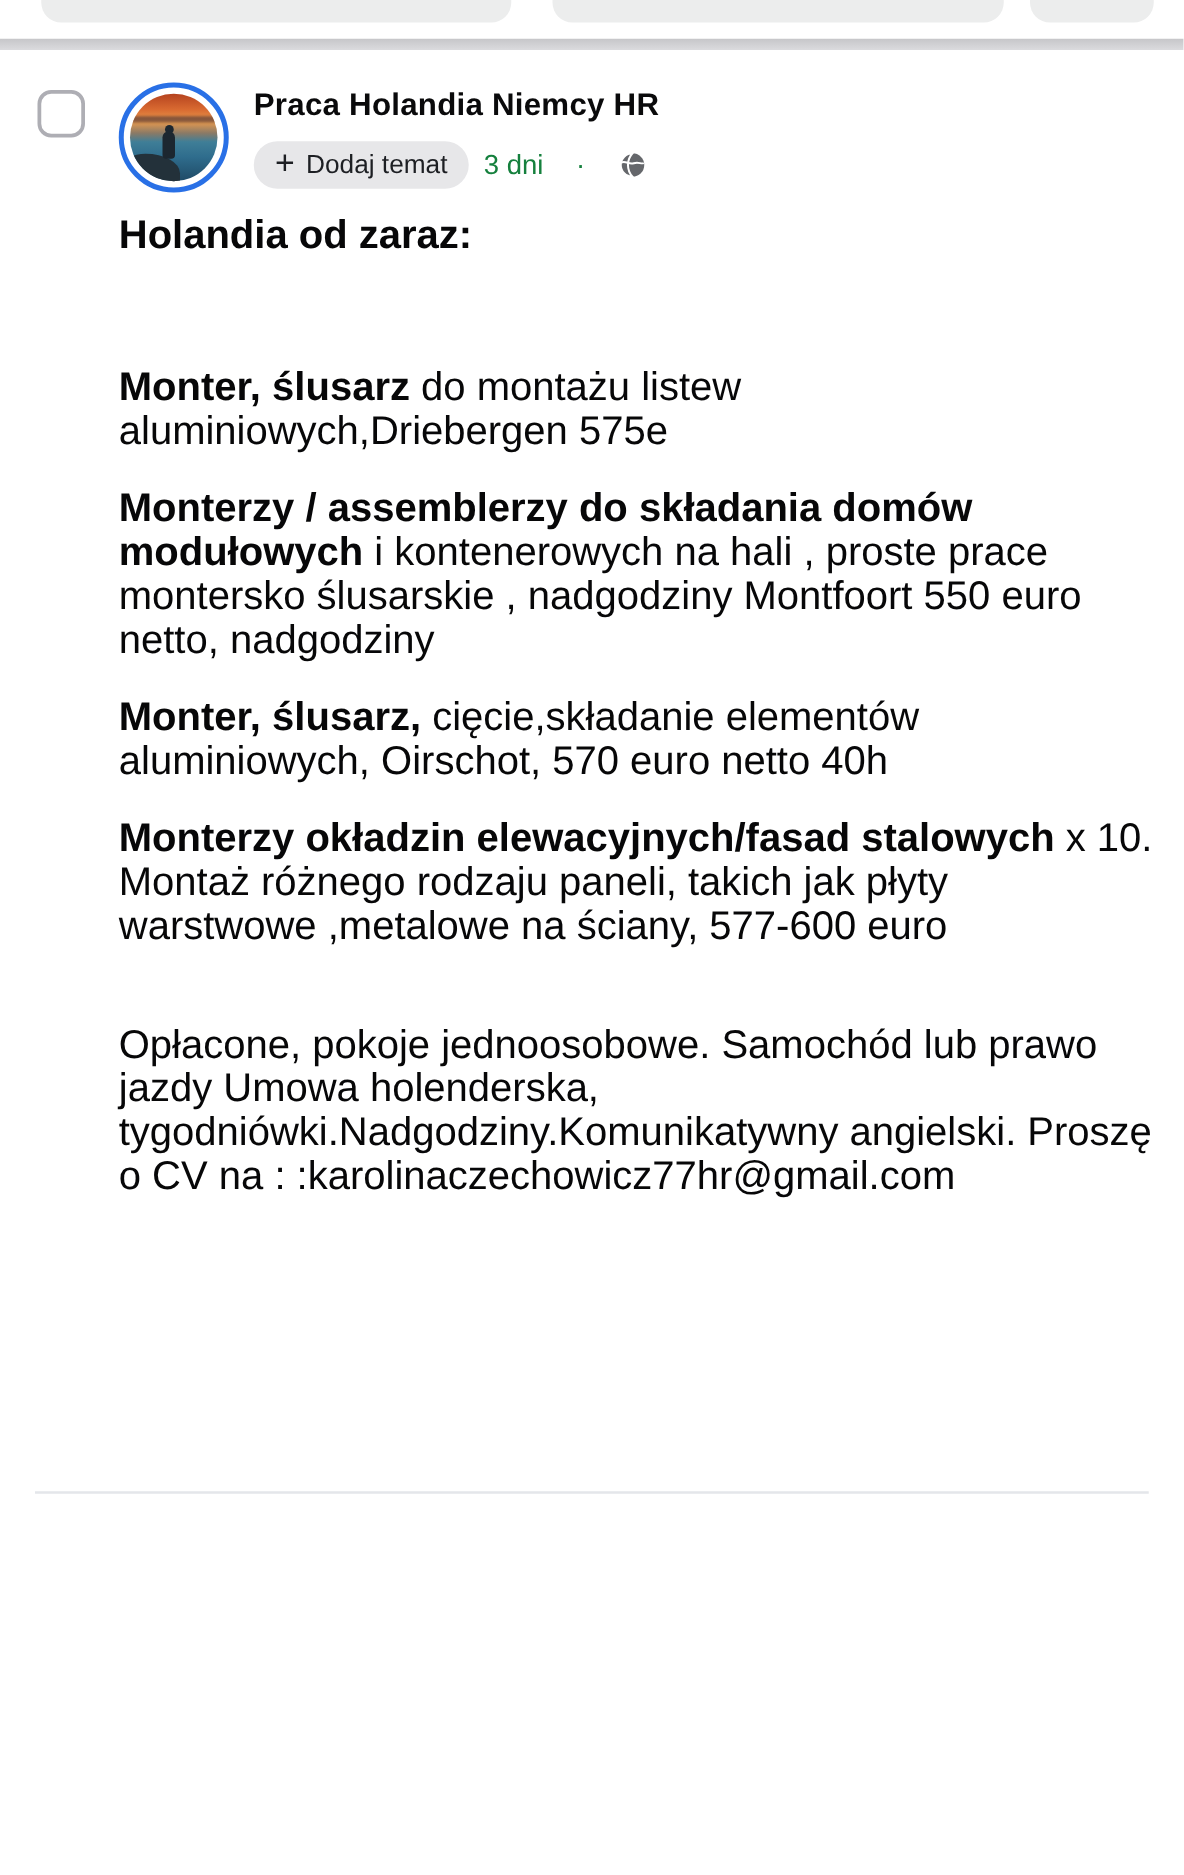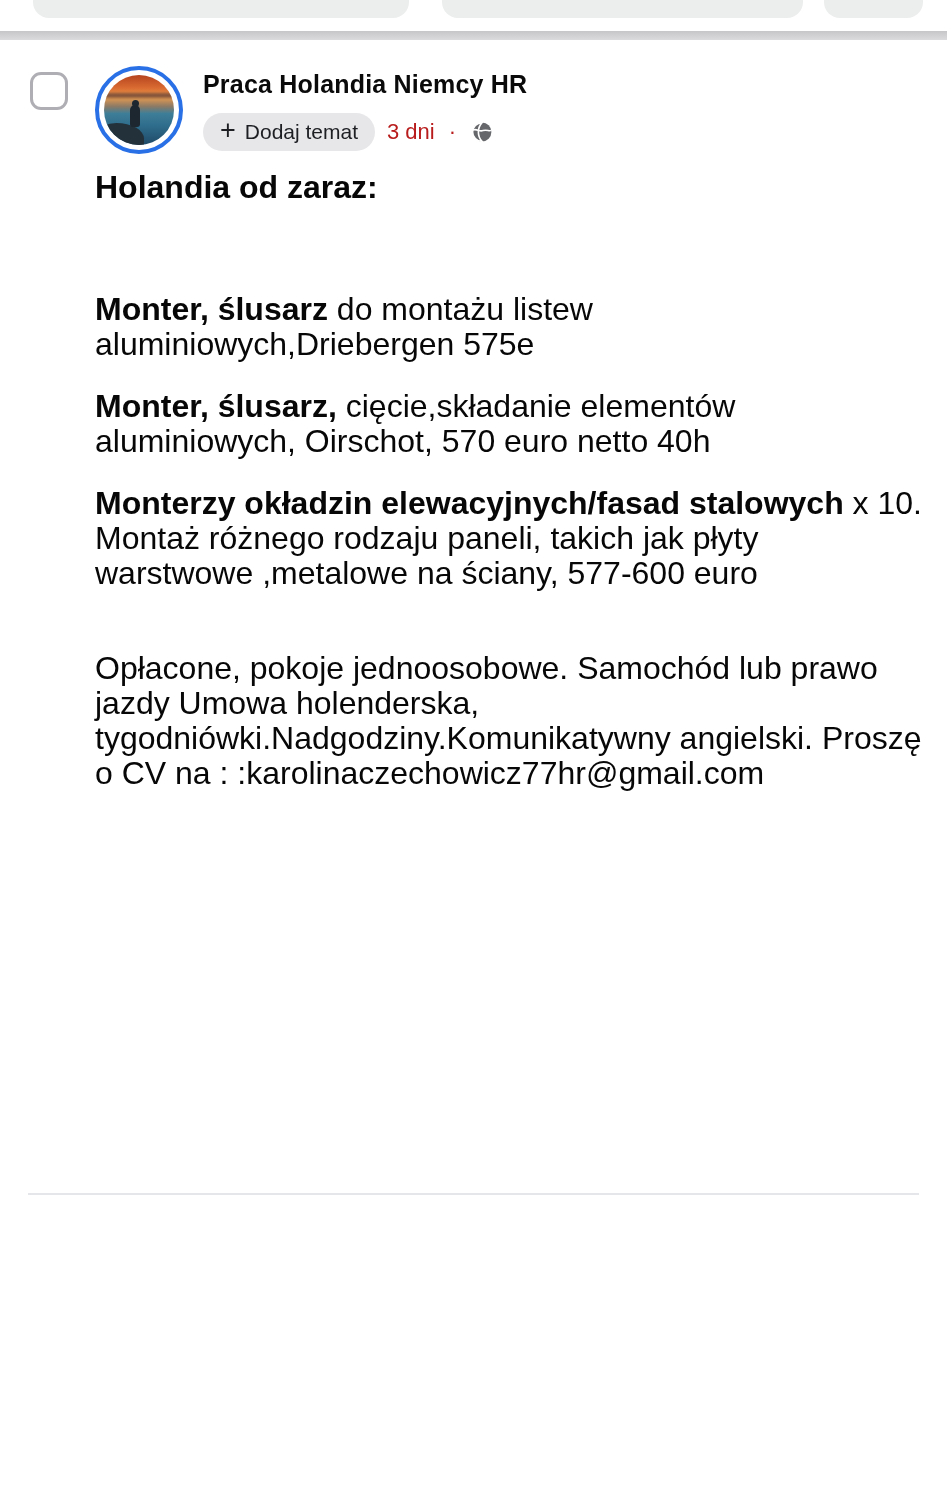--- a/index.html
+++ b/index.html
@@ -23,21 +23,21 @@
     background:linear-gradient(180deg,#b5431f 0%,#d96a31 18%,#e89a4e 32%,#8a7a66 45%,#3f7e97 55%,#2f6d8d 72%,#1f4a66 100%);}
   .avatar .photo .cloud{position:absolute;left:0;top:26%;width:100%;height:5px;background:rgba(60,40,50,.55);filter:blur(1px);}
   .avatar .photo .rock{position:absolute;left:-6px;bottom:-4px;width:46px;height:26px;background:#23313a;border-radius:40% 60% 10% 10%;}
   .avatar .photo .person{position:absolute;left:26px;bottom:18px;width:10px;height:22px;background:#1c2730;border-radius:5px 5px 3px 3px;}
   .avatar .photo .head{position:absolute;left:28px;bottom:38px;width:7px;height:7px;background:#1c2730;border-radius:50%;}
   .author{position:absolute;left:203px;top:70px;font-size:25px;font-weight:bold;color:#0a0a0b;letter-spacing:.2px;}
   .meta-row{position:absolute;left:203px;top:112px;height:40px;display:flex;align-items:center;gap:12px;}
   .topic-pill{display:flex;align-items:center;gap:9px;height:38px;padding:0 17px;border-radius:19px;
     background:#e7e7e9;font-size:21px;color:#1d1f23;}
   .topic-pill .plus{font-size:27px;line-height:1;font-weight:400;margin-top:-3px;}
-  .meta-time{font-size:22px;color:#b91c1c;display:flex;align-items:center;gap:14px;justify-content:flex-end;}
+  .meta-time{font-size:22px;color:#15803d;display:flex;align-items:center;gap:26px;justify-content:flex-end;}
   
   .body{position:absolute;left:95px;top:170px;width:830px;font-size:32px;line-height:35px;color:#070708;}
   .body p{margin:0;}
   .body .b{font-weight:bold;}
   .gap-lg{margin-top:87px !important;}
   .gap{margin-top:27px !important;}
   .gap-xl{margin-top:60px !important;}
   
   .post-divider{position:absolute;top:1193px;left:28px;width:891px;height:2px;background:#e4e6ea;}
   .act-btn{position:absolute;top:1215px;height:88px;background:#e8e9eb;border:none;border-radius:27px;
@@ -92,20 +92,21 @@
         <circle cx="12" cy="12" r="9.4" fill="#65676b"></circle>
         <path d="M12 2.6 a9.4 9.4 0 0 0 0 18.8 a14 14 0 0 1 0 -18.8 Z" fill="none" stroke="#ffffff" stroke-width="1.6"></path>
         <path d="M3 10 C 7 8.4 9 12 13 10.6 C 17 9.2 19 11.6 21 10.4" fill="none" stroke="#ffffff" stroke-width="1.6"></path>
       </svg>
     </div>
   </div>
 
   <div class="body">
     <p><span class="b">Holandia od zaraz:</span></p>
     <p class="gap-lg"><span class="b">Monter, ślusarz</span><span>  do montażu listew aluminiowych,Driebergen 575e</span></p>
+    <p class="gap"><span class="b">Monterzy / assemblerzy do składania domów modułowych</span><span> i kontenerowych na hali , proste prace montersko ślusarskie , nadgodziny Montfoort 550 euro netto, nadgodziny</span></p>
     <p class="gap"><span class="b">Monter, ślusarz,</span><span> cięcie,składanie elementów aluminiowych, Oirschot, 570 euro netto 40h</span></p>
     <p class="gap"><span class="b">Monterzy okładzin elewacyjnych/fasad stalowych</span><span> x 10. Montaż różnego rodzaju paneli, takich jak płyty warstwowe ,metalowe na ściany,   577-600 euro</span></p>
     <p class="gap-xl"><span> Opłacone, pokoje jednoosobowe. Samochód lub prawo jazdy Umowa holenderska, tygodniówki.Nadgodziny.Komunikatywny angielski. Proszę o CV na : :karolinaczechowicz77hr@gmail.com</span></p>
   </div>
 
   <div class="post-divider"></div>
   <button class="act-btn act-publish">Opublikuj</button>
   <button class="act-btn act-reject">Odrzuć</button>
   <button class="act-btn act-more" aria-label="more">
     <span class="dot"></span>

